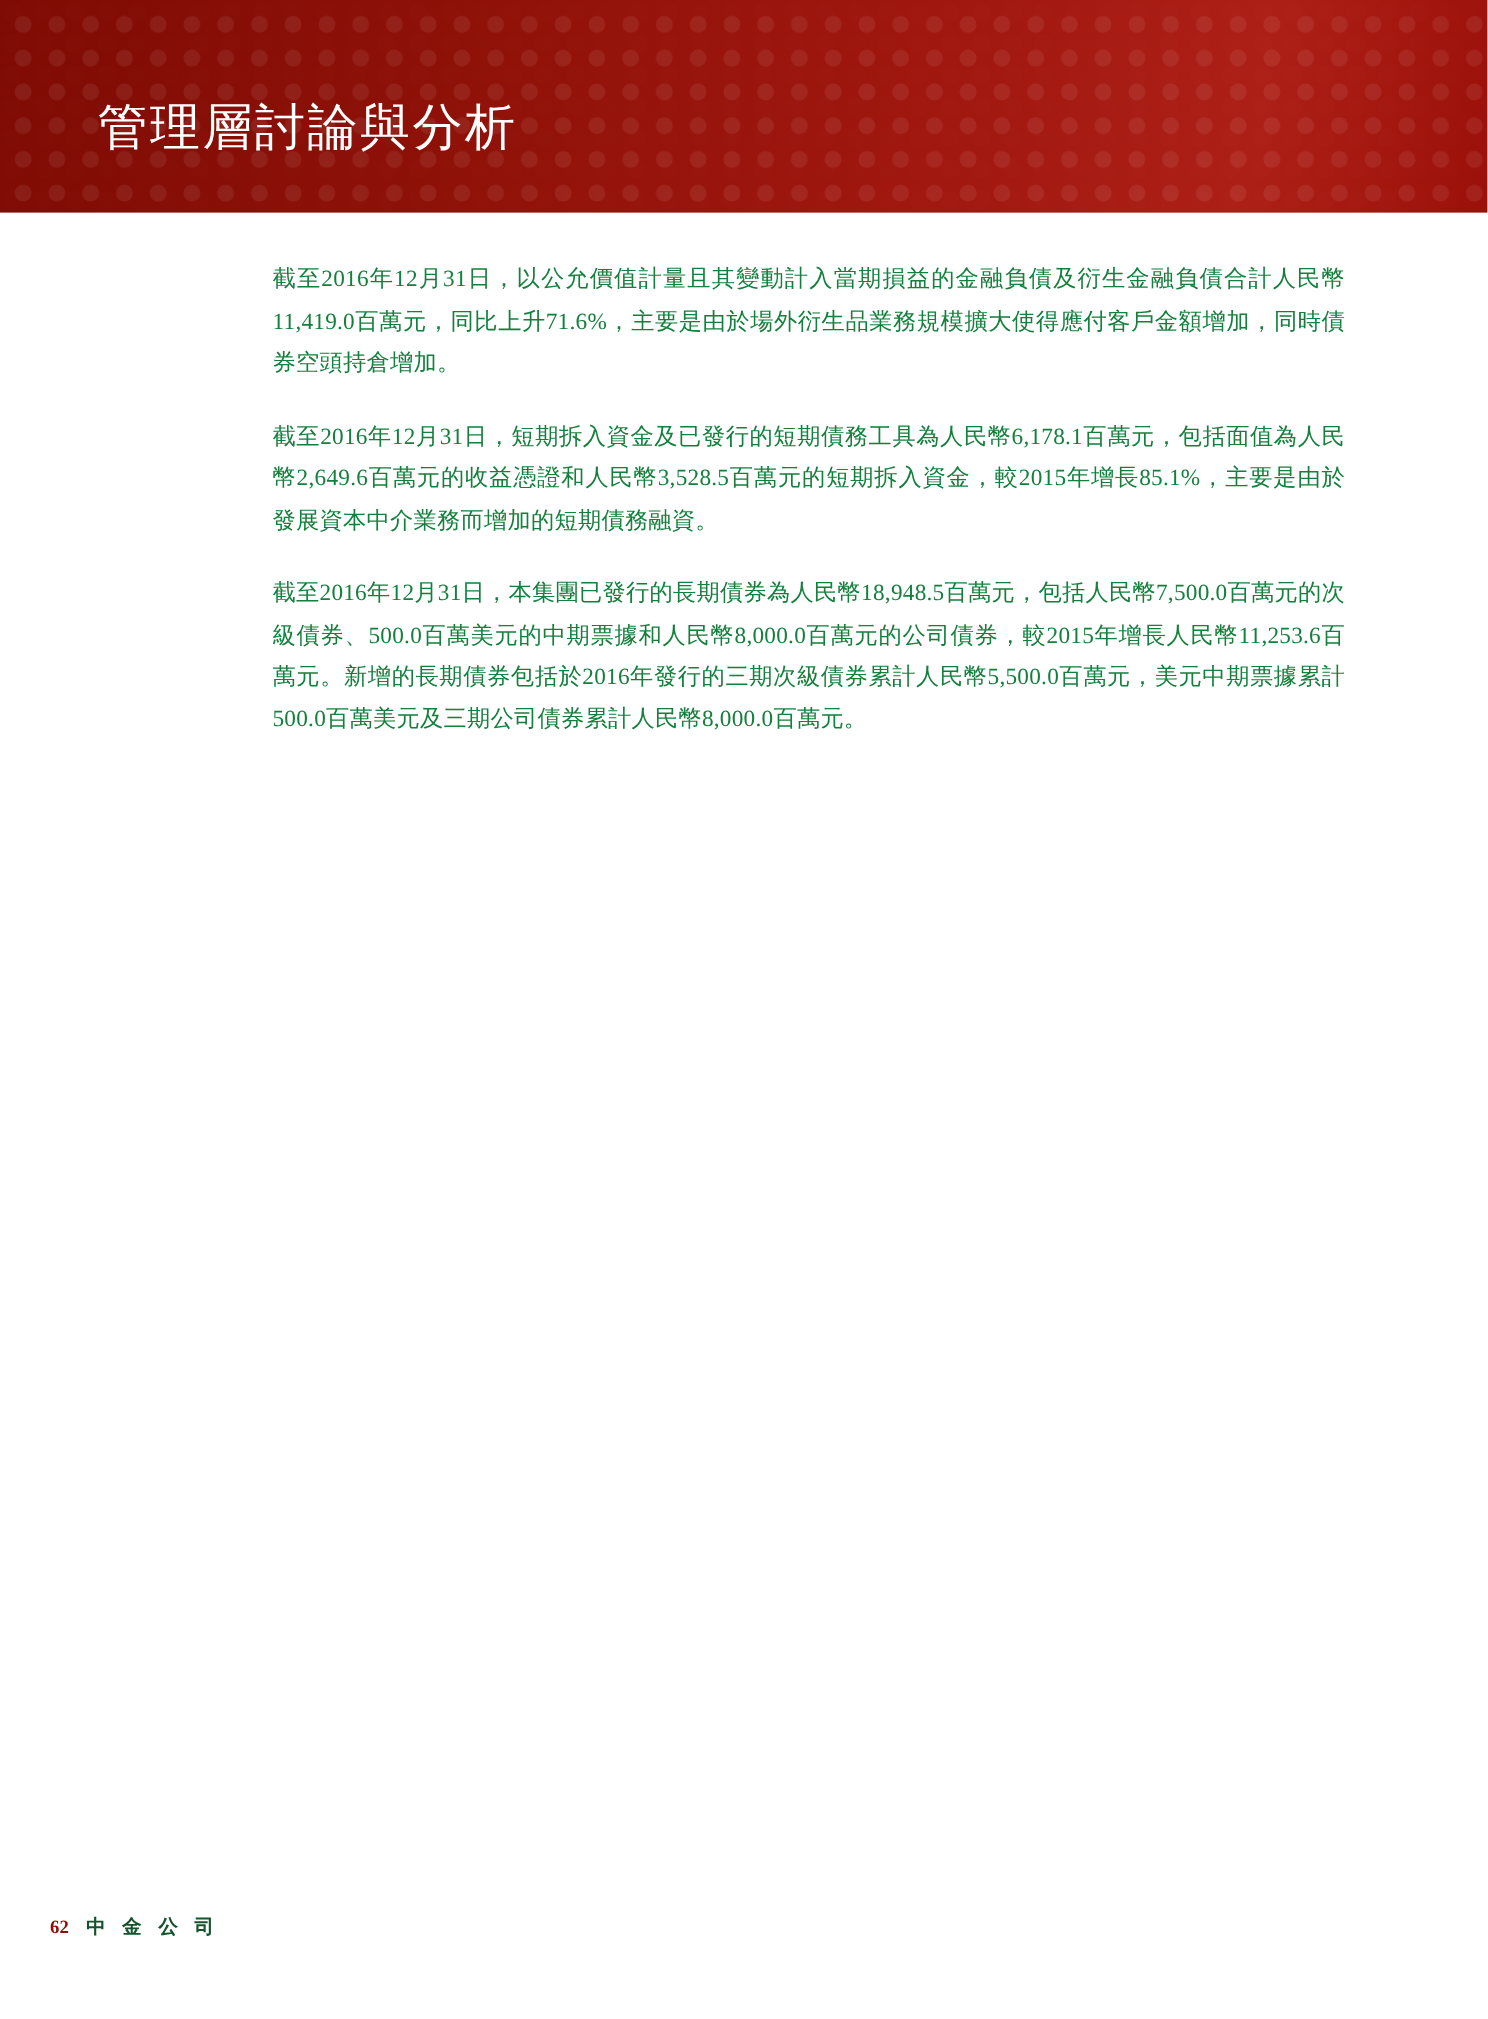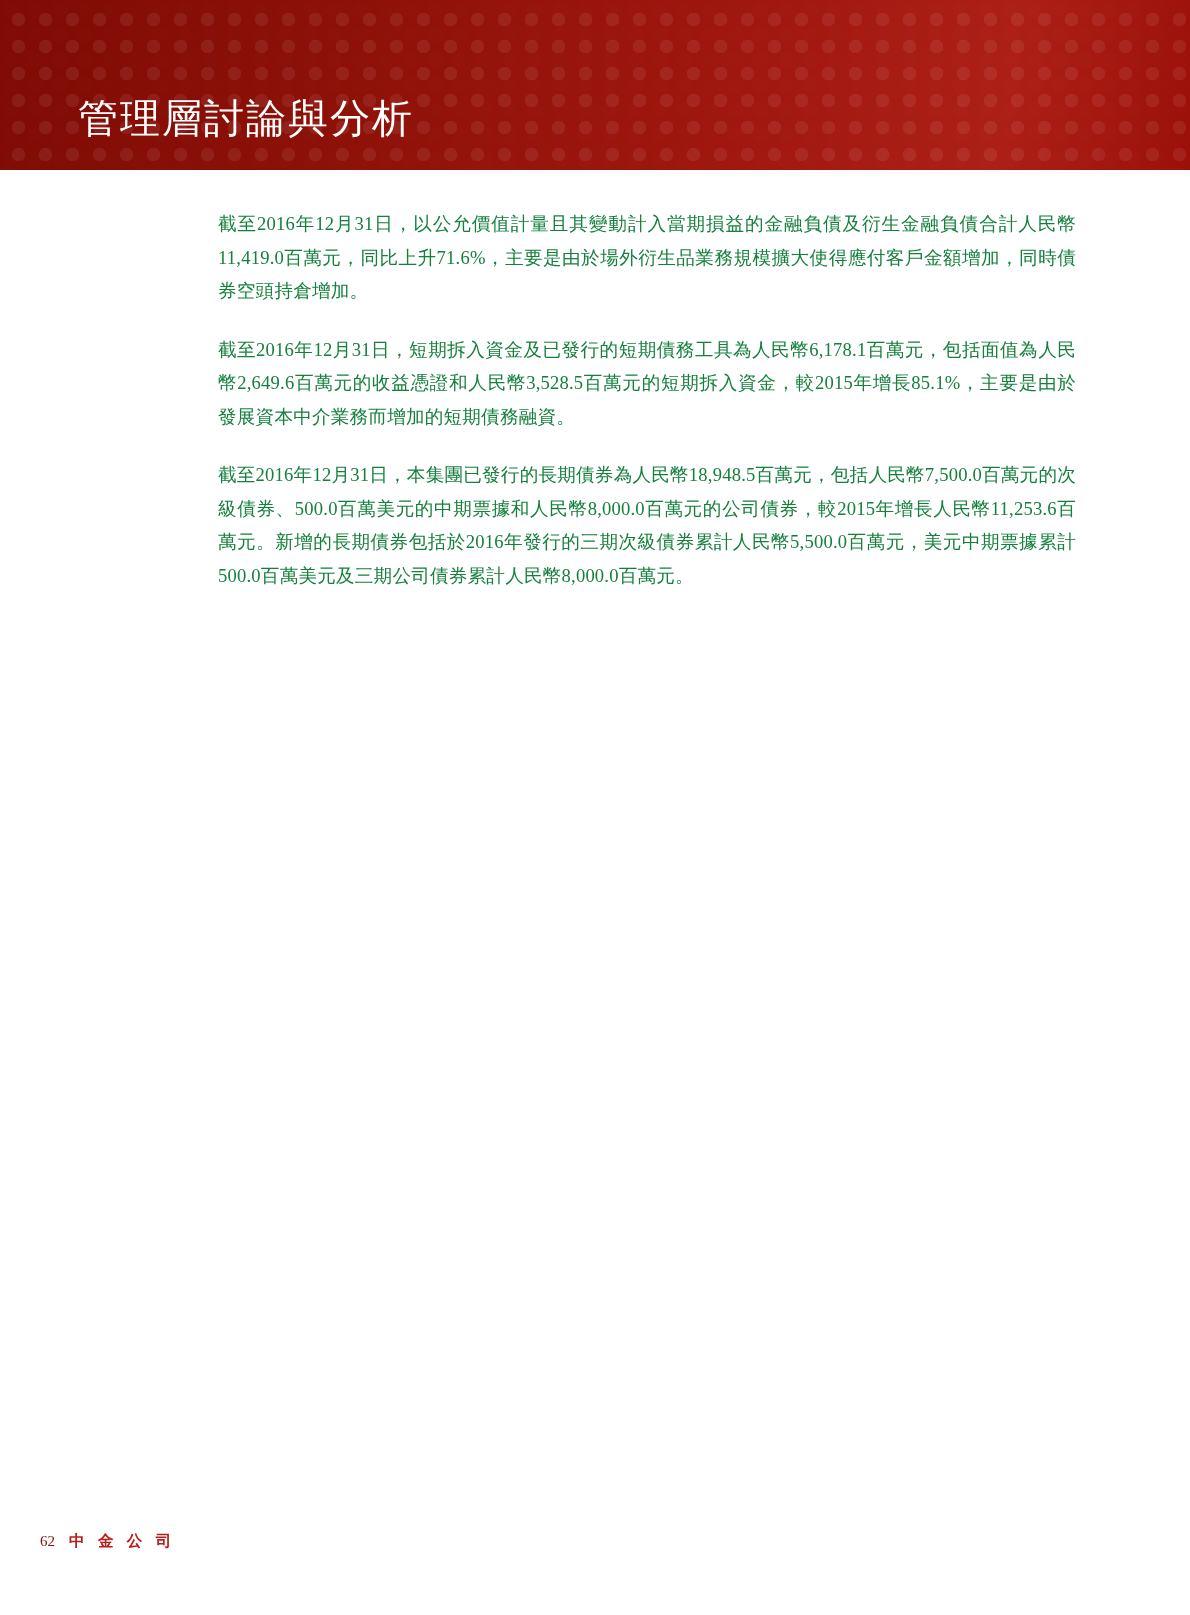--- a/index.html
+++ b/index.html
@@ -43,21 +43,21 @@
     top: 0;
     width: 100%;
     height: 100%;
     background-image: radial-gradient(circle, rgba(255,255,255,0.07) 6.5px, rgba(255,255,255,0) 7px);
     background-size: 27px 27px;
     background-position: 5px 6px;
   }
   .header-title {
     position: absolute;
     left: 78px;
-    top: 96px;
+    top: 80px;
     font-size: 40px;
     line-height: 1.1;
     color: #ffffff;
     letter-spacing: 2px;
     font-family: "DejaVu Serif", "Liberation Serif", serif;
     font-weight: 500;
     white-space: nowrap;
   }
 
   
@@ -81,28 +81,28 @@
   .footer {
     position: absolute;
     left: 40px;
     bottom: 63px;
     display: flex;
     align-items: baseline;
     gap: 14px;
   }
   .footer-page {
     font-size: 15px;
-    font-weight: normal;
+    font-weight: bold;
     color: #8d1007;
     font-family: "Liberation Serif", serif;
   }
   .footer-company {
     font-size: 15.5px;
     font-weight: bold;
-    color: #b91c1c;
+    color: #14532d;
     letter-spacing: 4px;
     font-family: "DejaVu Serif", "Liberation Serif", serif;
   }
 </style>
 </head>
 <body>
 
 <div class="header-banner">
   <div class="header-gradient"></div>
   <div class="header-dots"></div>

